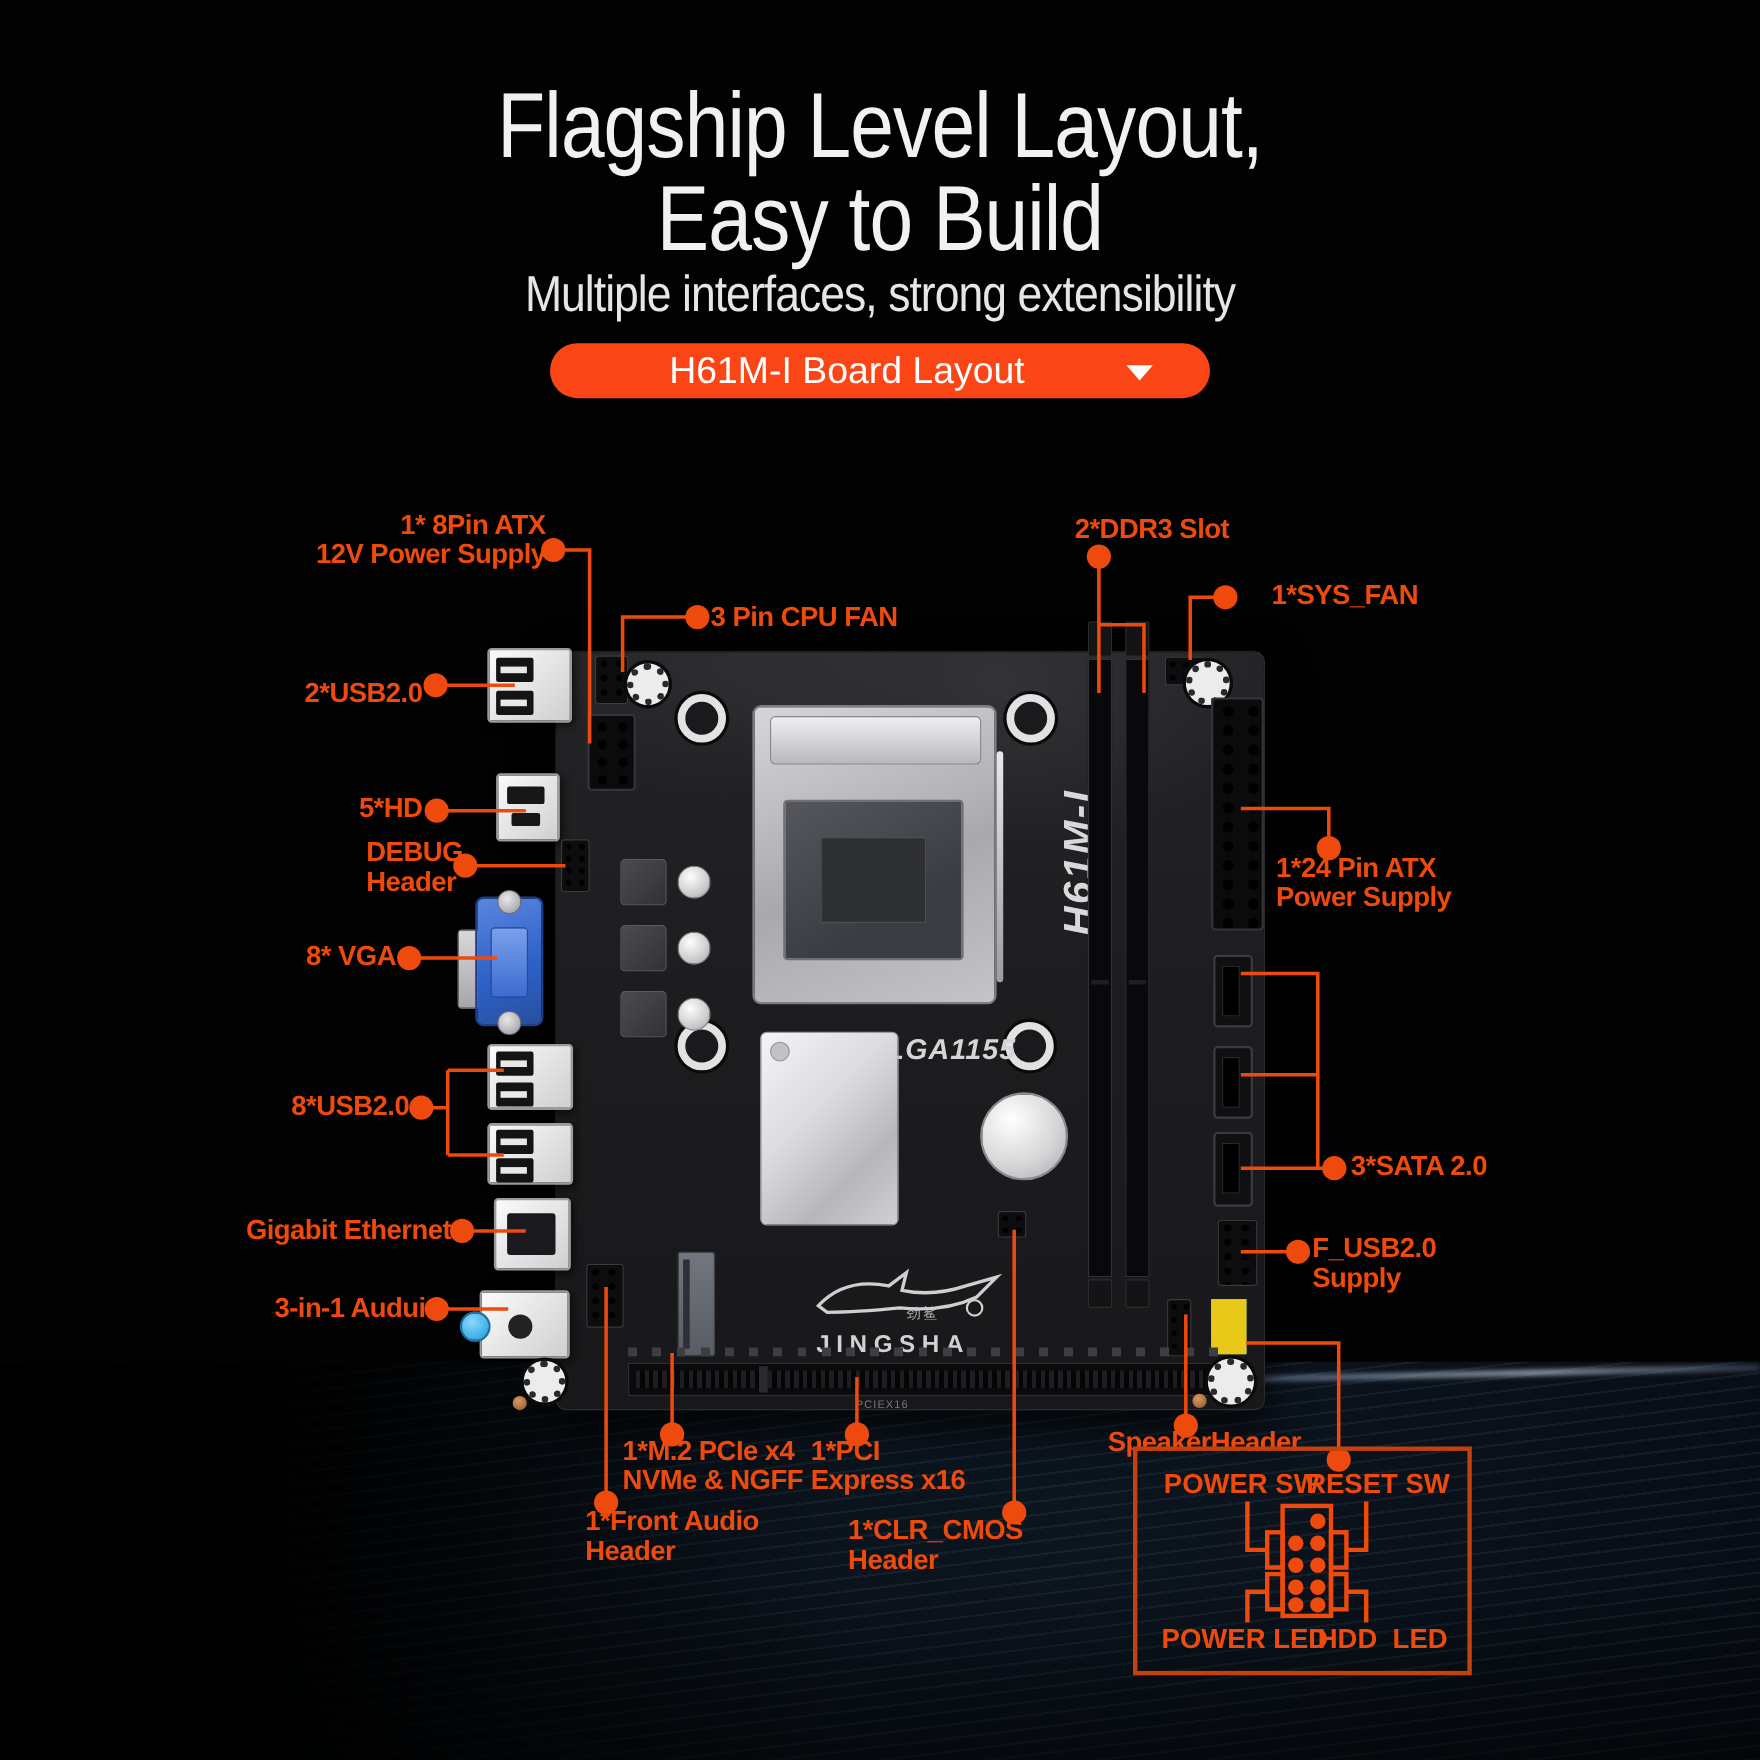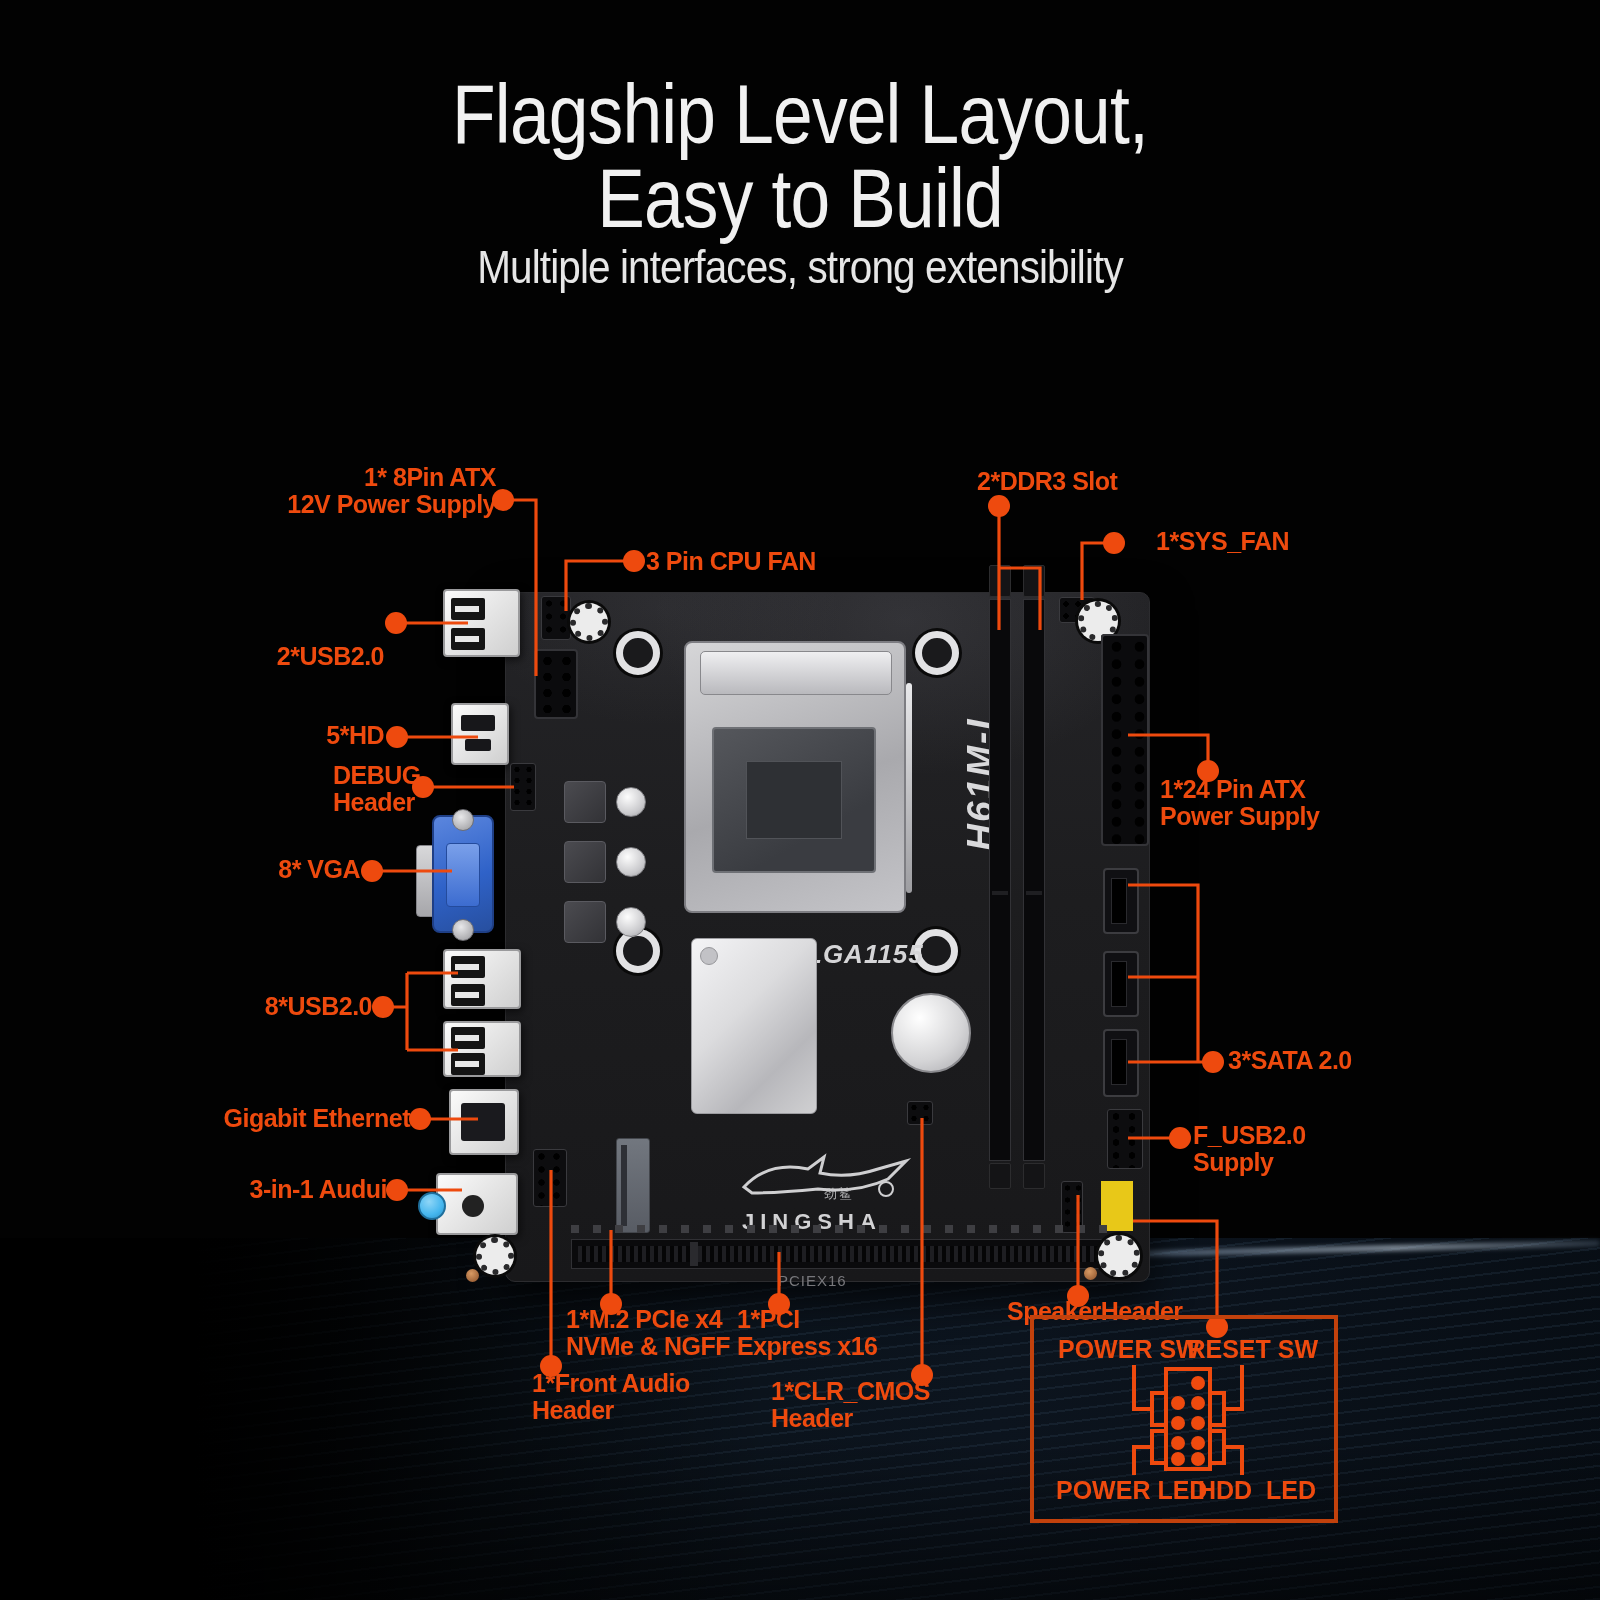--- a/index.html
+++ b/index.html
@@ -77,21 +77,21 @@
   .cap{border-radius:50%;background:radial-gradient(circle at 38% 32%,#fdfdfd,#c9c9cc 65%,#97979a);border:1px solid #808084;}
 
   .sock-plate{background:linear-gradient(160deg,#d6d6d8,#a9a9ad 55%,#c4c4c8);border:2px solid #7d7d82;border-radius:8px;}
   .sock-bar{background:linear-gradient(180deg,#efeff1,#b9b9bd);border:1px solid #88888c;border-radius:5px;}
   .sock-inner{background:linear-gradient(150deg,#55575c,#3a3c41 70%);border:2px solid #6e7075;border-radius:4px;}
   .sock-die{background:#2e3034;border:1px solid #515358;}
 
   .silk-model{color:#d9d9db;font-weight:700;font-style:italic;font-size:37px;letter-spacing:2px;
       transform:rotate(-90deg);transform-origin:center;}
   .silk-lga{color:#d5d5d7;font-weight:700;font-size:26px;font-style:italic;letter-spacing:1px;}
-  .silk-pcie{color:#77777b;font-size:15px;letter-spacing:1px;}
+  .silk-pcie{color:#77777b;font-size:10px;letter-spacing:1px;}
 
   .hs{background:linear-gradient(135deg,#f4f4f6 0%,#dcdcde 40%,#b7b7bb 72%,#d0d0d2 100%);
       border:1px solid #9c9ca0;border-radius:6px;}
   .hs .dot{left:8px;top:8px;width:18px;height:18px;border-radius:50%;background:#c2c2c6;border:1px solid #96969a;}
 
   .batt{border-radius:50%;background:radial-gradient(circle at 35% 30%,#fff,#d4d4d6 60%,#a7a7ab);border:2px solid #8a8a8e;}
 
   .m2{background:linear-gradient(180deg,#72777f,#585c64);border:1px solid #43464c;border-radius:3px;}
   .m2::after{content:"";position:absolute;left:4px;top:6px;bottom:6px;width:6px;background:#2e3036;}
 
@@ -106,20 +106,24 @@
   .fpbox .lab{position:absolute;color:#ee4a0e;font-size:25px;font-weight:700;white-space:pre;}
 </style>
 </head>
 <body>
 
 <div class="canvas">
 
   <div class="title t1">Flagship Level Layout,</div>
   <div class="title t2">Easy to Build</div>
   <div class="subtitle">Multiple interfaces, strong extensibility</div>
+  <div class="pill">
+    <div class="pill-text">H61M-I Board Layout</div>
+    <div class="caret"></div>
+  </div>
 
   <div class="floor">
     <div class="streaks"></div>
     <div class="fade"></div>
   </div>
   <div class="horizon"></div>
 
   <div class="board">
 
     <div class="port" style="left:-63px;top:-4px;width:77px;height:68px">
@@ -289,21 +293,21 @@
       <circle cx="611" cy="1304" r="11"></circle>
         <circle cx="779" cy="1304" r="11"></circle>
       <circle cx="551" cy="1366" r="11"></circle>
         <circle cx="922" cy="1375" r="11"></circle>
     </g>
   </svg>
 
   <div class="co" style="right:1104px;top:464px;text-align:right">1* 8Pin ATX
 12V Power Supply</div>
   <div class="co" style="left:646px;top:548px">3 Pin CPU FAN</div>
-  <div class="co" style="right:1216px;top:643px;text-align:center">2*USB2.0</div>
+  <div class="co" style="right:1216px;top:617px;text-align:center">2*USB2.0</div>
   <div class="co" style="right:1216px;top:722px;text-align:right">5*HD</div>
   <div class="co" style="left:333px;top:762px">DEBUG
 Header</div>
   <div class="co" style="right:1240px;top:856px;text-align:right">8* VGA</div>
   <div class="co" style="right:1228px;top:993px;text-align:right">8*USB2.0</div>
   <div class="co" style="right:1190px;top:1105px;text-align:right">Gigabit Ethernet</div>
   <div class="co" style="right:1213px;top:1176px;text-align:right">3-in-1 Audui</div>
   <div class="co" style="left:977px;top:468px">2*DDR3 Slot</div>
   <div class="co" style="left:1156px;top:528px">1*SYS_FAN</div>
   <div class="co" style="left:1160px;top:776px">1*24 Pin ATX

